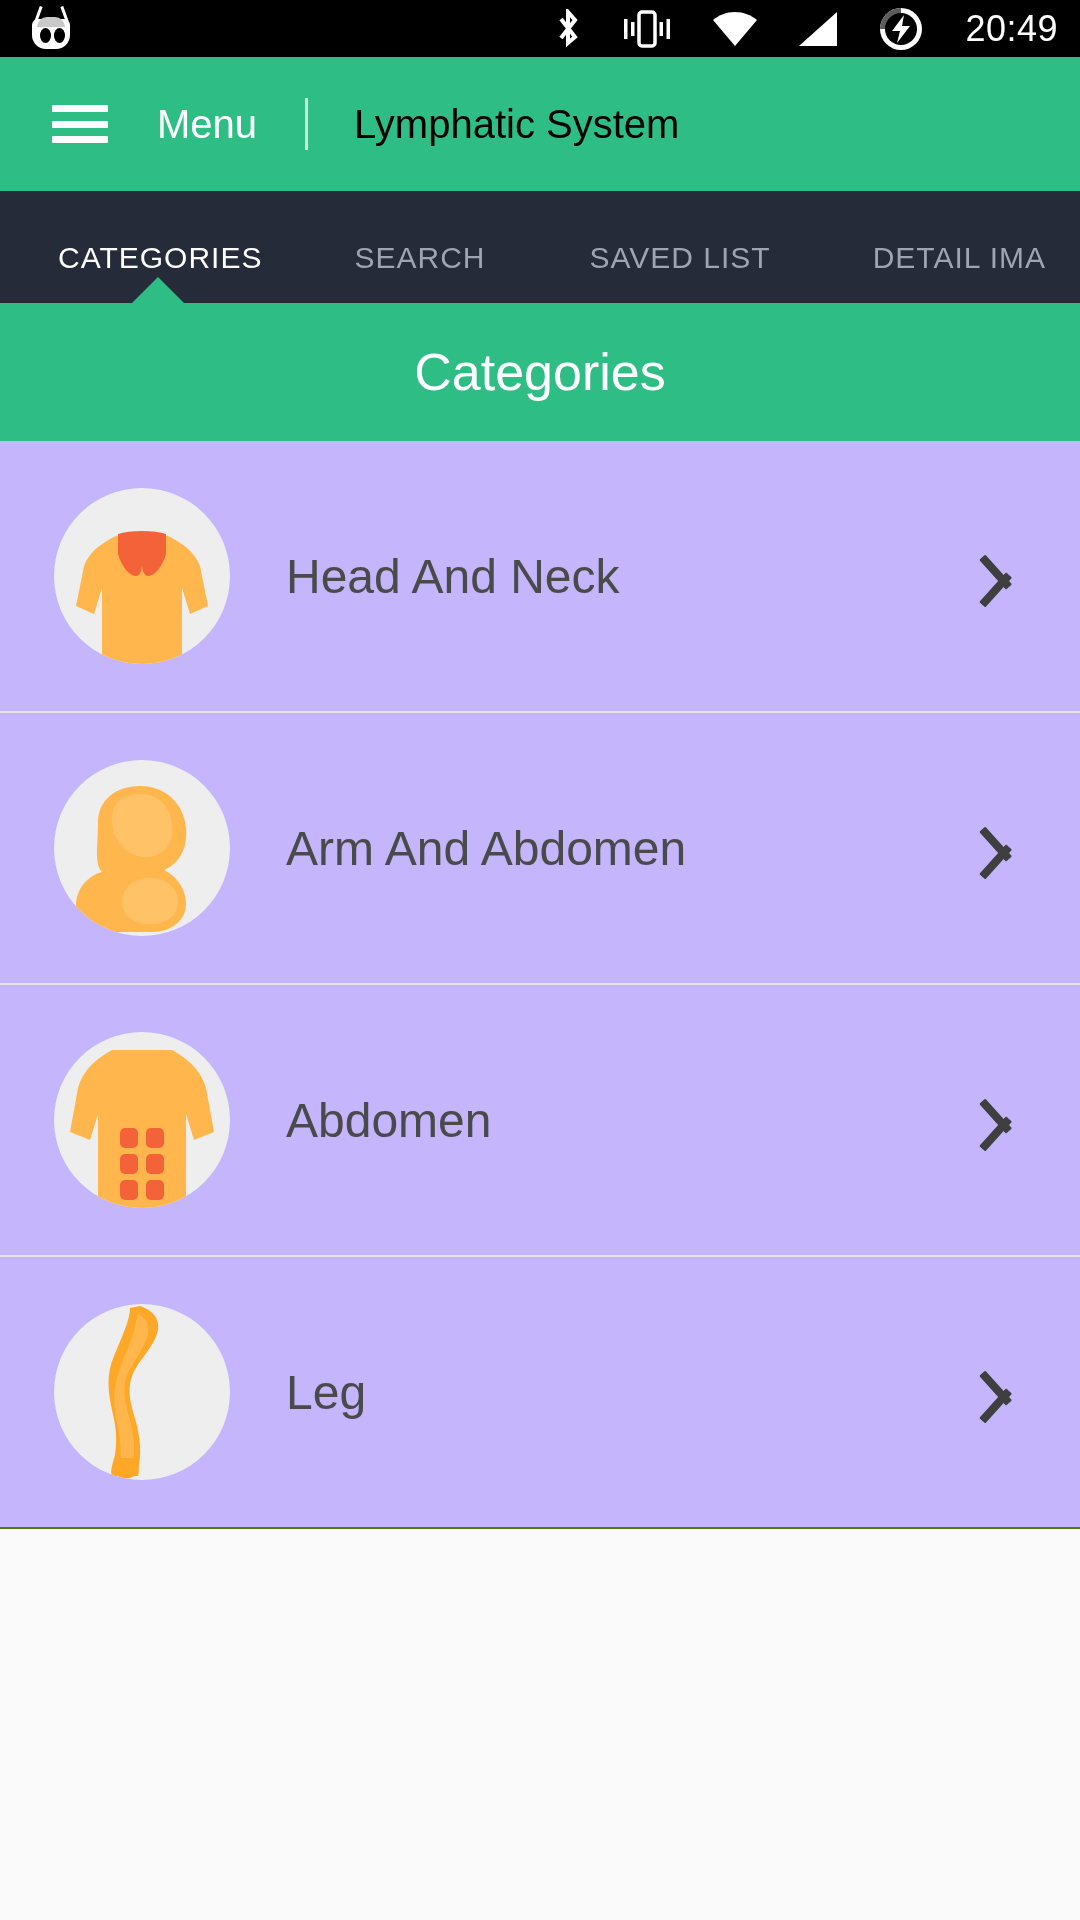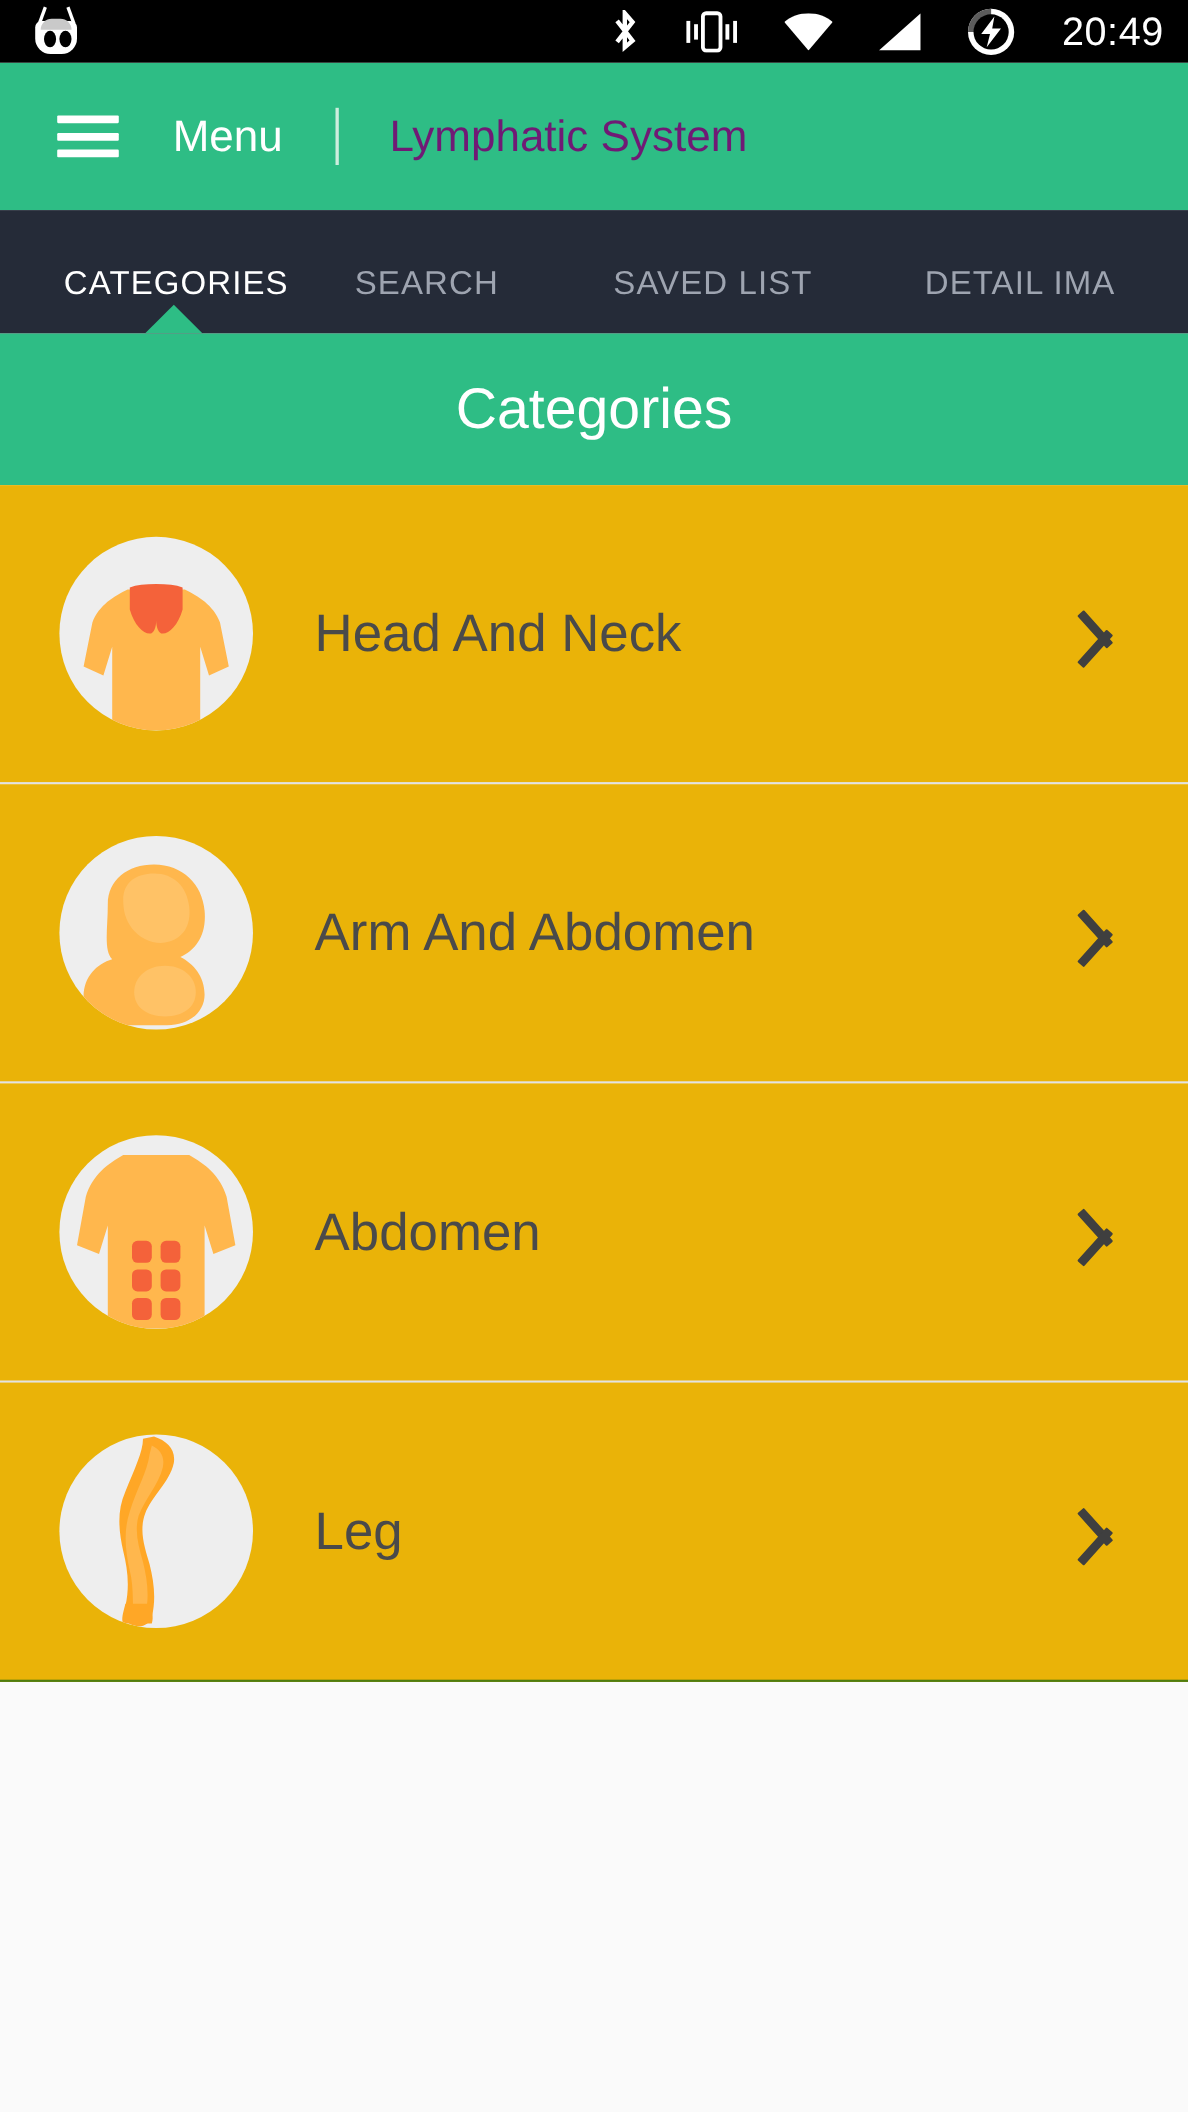--- a/index.html
+++ b/index.html
@@ -56,21 +56,21 @@
     cursor:pointer;
   }
   .hamburger span{ display:block; height:7px; background:#fff; border-radius:1px; }
   .menu-label{
     color:#fff; font-size:40px; margin-left:49px; white-space:nowrap;
   }
   .vdiv{
     width:3px; height:52px; background:#cdeede; margin-left:48px;
   }
   .app-title{
-    color:#701a75; font-size:40px; margin-left:46px; white-space:nowrap;
+    color:#000000; font-size:40px; margin-left:46px; white-space:nowrap;
   }
 
   
   .tabbar{
     height:112px; background:#252b38; display:flex; align-items:flex-end;
     position:relative; overflow:hidden;
   }
   .tab{
     font-size:30px; letter-spacing:1px; color:#9ea4b0;
     padding-bottom:28px; white-space:nowrap; position:relative;
@@ -87,21 +87,21 @@
   .section-header{
     height:138px; background:#2ebd85;
     display:flex; align-items:center; justify-content:center;
   }
   .section-header .txt{ color:#fff; font-size:52px; }
 
   
   .list{ background:#fafafa; }
   .row{
     height:272px; display:flex; align-items:center;
-    border-bottom:2px solid #e3e3e3; background:#eab308;
+    border-bottom:2px solid #e3e3e3; background:#c4b5fd;
     position:relative;
   }
   .row:last-child{ border-bottom:2px solid #4d7c0f; }
   .thumb{
     width:176px; height:176px; margin-left:54px;
     border-radius:50%; background:#eeeeee;
     position:relative; overflow:hidden; flex:none;
   }
   .thumb svg{ position:absolute; left:0; top:0; }
   .row-label{
@@ -174,21 +174,21 @@
       <span></span>
       <span></span>
   </div>
   <div class="menu-label">Menu</div>
   <div class="vdiv"></div>
   <div class="app-title">Lymphatic System</div>
 </div>
 
 <div class="tabbar">
   <div class="tab active" style="margin-left:58px">CATEGORIES</div>
-  <div class="tab" style="margin-left:60px">SEARCH</div>
+  <div class="tab" style="margin-left:92px">SEARCH</div>
   <div class="tab" style="margin-left:104px">SAVED LIST</div>
   <div class="tab" style="margin-left:102px">DETAIL IMA</div>
   <div class="tab-arrow" style="left:132px"></div>
 </div>
 
 <div class="section-header">
   <div class="txt">Categories</div>
 </div>
 
 <div class="list">

